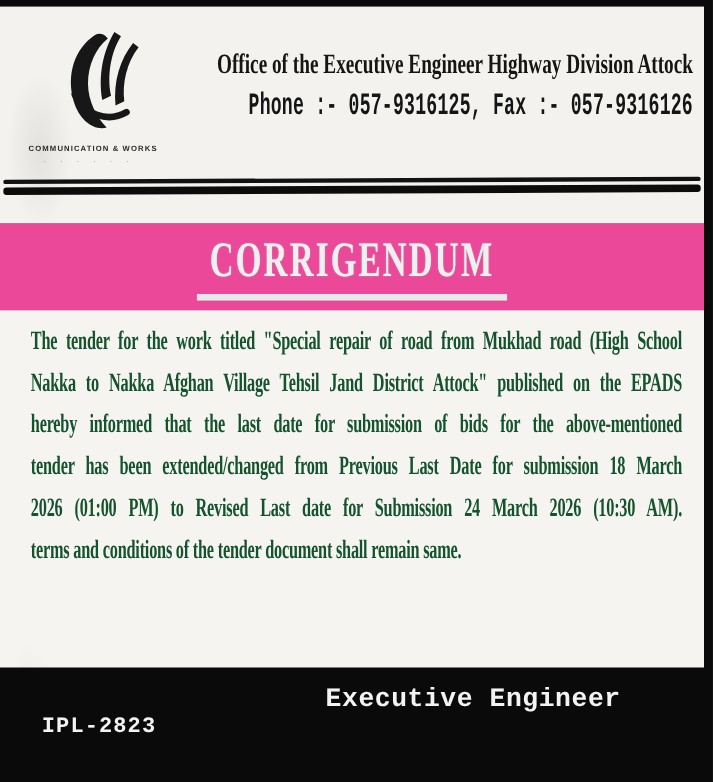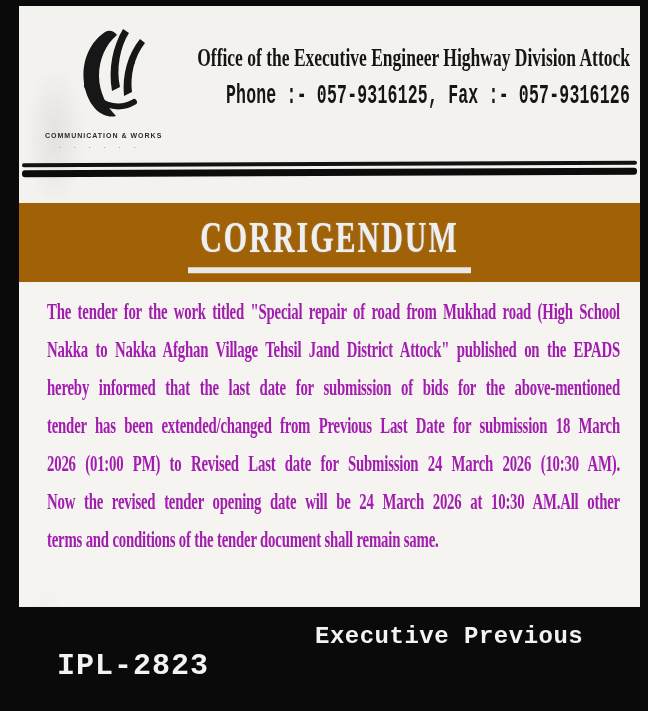--- a/index.html
+++ b/index.html
@@ -1,18 +1,18 @@
 <!DOCTYPE html>
 <html><head>
 <meta charset="utf-8">
 <style>
   html,body{margin:0;padding:0;background:#222;}
   .page{
     width:648px;height:711px;position:relative;box-sizing:border-box;
-    background:#0a0a0a;padding:6px 8px 0 19px;overflow:hidden;
+    background:#0a0a0a;padding:6px 8px 0 0;overflow:hidden;
     font-family:"Liberation Serif", serif;
   }
   
   .header{height:197px;background:#f3f2ee;position:relative;}
   .smudge{position:absolute;border-radius:50%;pointer-events:none;}
   .smudge.s1{left:6px;top:60px;width:60px;height:140px;background:radial-gradient(closest-side,rgba(80,80,80,.10),rgba(0,0,0,0));}
   .smudge.s2{left:2px;top:300px;width:50px;height:200px;background:radial-gradient(closest-side,rgba(80,80,80,.08),rgba(0,0,0,0));}
   .logo{position:absolute;left:52px;top:20px;width:80px;height:104px;}
   .logo-caption{
     position:absolute;left:26px;top:126px;width:150px;
@@ -24,40 +24,40 @@
   .h-line{display:flex;justify-content:flex-end;align-items:center;}
   .h-line span{display:inline-block;font-weight:bold;white-space:nowrap;transform-origin:center;}
   .h-line.l1{height:36px;} .h-line.l1 span{font-size:17.5px;transform:scaleY(1.45);}
   .h-line.l2{height:39px;font-family:Liberation Mono, monospace;} .h-line.l2 span{font-size:16.5px;transform:scaleY(1.72);letter-spacing:.2px;}
   .h-line.l3{height:39px;} .h-line.l3 span{font-size:17px;transform:scaleY(1.62);}
   .rule-wrap{position:absolute;left:3px;right:3px;bottom:27px;transform:rotate(-.25deg);}
   .rule-thin{height:4px;background:#121212;border-radius:2px;}
   .rule-gap{height:3px;}
   .rule-thick{height:7px;background:#0c0c0c;border-radius:3px;}
   
-  .band{height:79px;display:flex;align-items:center;justify-content:center;background:#a16207;}
+  .band{height:79px;display:flex;align-items:center;justify-content:center;background:#ec4899;}
   .band .title{
     display:inline-block;font-weight:bold;font-size:30px;letter-spacing:2px;
     color:#efefef;border-bottom:4px solid #e9e9e9;padding:0 12px 3px 12px;
     transform:scaleY(1.5);transform-origin:center;white-space:nowrap;
     text-shadow:0 0 1px #bbb;
   }
   
   .doc-body{height:325px;background:#f5f4f0;box-sizing:border-box;padding:10px 20px 0 28px;position:relative;}
-  .b-line{height:38px;display:flex;align-items:center;color:#a21caf;}
+  .b-line{height:38px;display:flex;align-items:center;color:#14532d;}
   .b-line span{
     display:inline-block;width:100%;font-weight:bold;font-size:14.8px;
     letter-spacing:-.2px;transform:scaleY(1.62);transform-origin:center;
     text-align:justify;text-align-last:justify;white-space:nowrap;
   }
   .b-line.last span{text-align:left;text-align-last:left;}
   
   .footer{height:104px;position:relative;background:#0a0a0a;
     font-family:"Liberation Mono", monospace;font-weight:bold;color:#f3f3f3;}
-  .ipl{position:absolute;left:38px;top:42px;font-size:30px;letter-spacing:1px;}
+  .ipl{position:absolute;left:38px;top:42px;font-size:20px;letter-spacing:1px;}
   .sig{position:absolute;left:296px;top:10px;font-size:24px;line-height:40px;letter-spacing:.5px;white-space:nowrap;}
 </style>
 </head>
 <body>
 
 <div class="page">
 
   <div class="header">
     <div class="smudge s1"></div>
 
@@ -101,28 +101,25 @@
       </div>
     <div class="b-line">
         <span>hereby informed that the last date for submission of bids for the above-mentioned</span>
       </div>
     <div class="b-line">
         <span>tender has been extended/changed from Previous Last Date for submission 18 March</span>
       </div>
     <div class="b-line">
         <span>2026 (01:00 PM) to Revised Last date for Submission 24 March 2026 (10:30 AM).</span>
       </div>
-    <div class="b-line">
-        <span>Now the revised tender opening date will be 24 March 2026 at 10:30 AM.All other</span>
-      </div>
     <div class="b-line last">
         <span>terms and conditions of the tender document shall remain same.</span>
       </div>
   </div>
 
   <div class="footer">
     <div class="ipl">IPL-2823</div>
     <div class="sig">
-      <div>Executive Previous</div>
+      <div>Executive Engineer</div>
     </div>
   </div>
 
 </div>
 
 </body></html>

